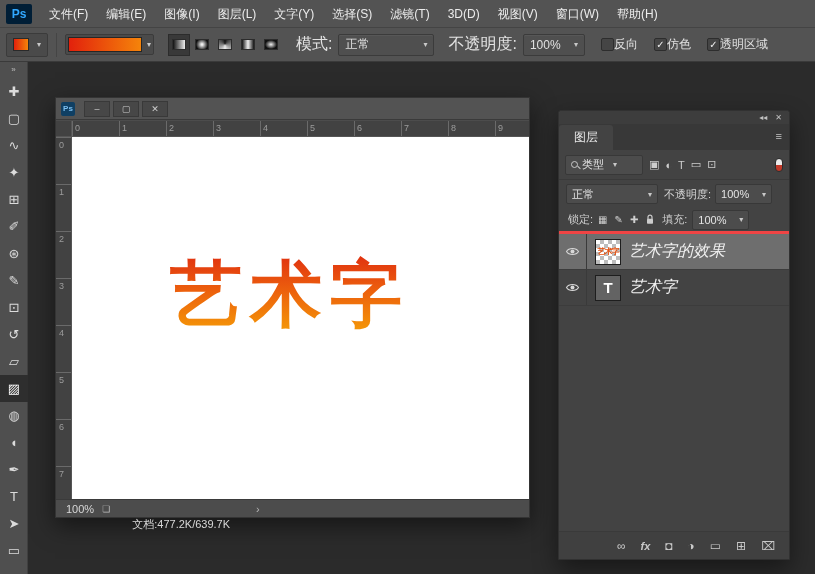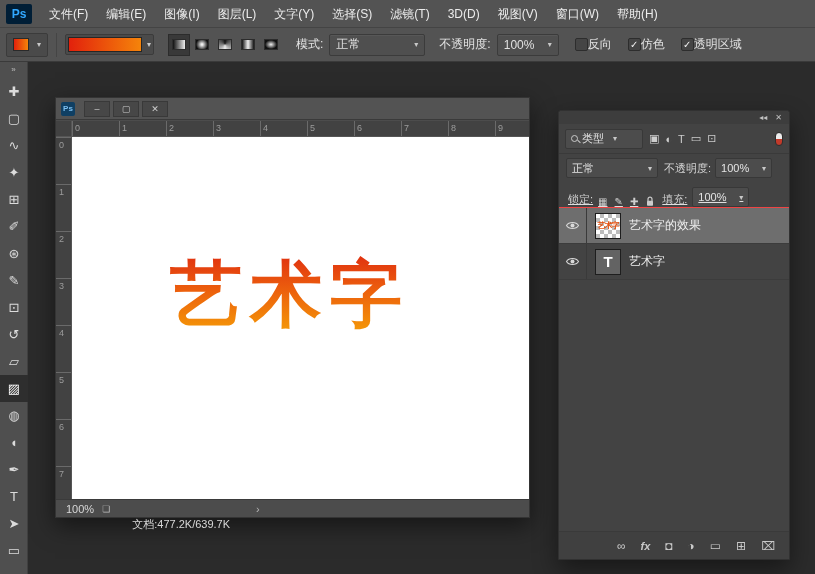--- a/index.html
+++ b/index.html
@@ -35,21 +35,21 @@
   .grad-styles { display:flex; gap:1px; margin-left:14px; }
   .gstyle { width:22px; height:22px; display:flex; align-items:center; justify-content:center;
             border:1px solid transparent; }
   .gstyle.selected { background:#393939; border-color:#2c2c2c; }
   .gstyle i { width:14px; height:11px; display:block; border:1px solid #2c2c2c; }
   .gs-linear  { background:linear-gradient(90deg,#111,#efefef); }
   .gs-radial  { background:radial-gradient(circle,#efefef 10%,#111 80%); }
   .gs-angle   { background:conic-gradient(#111,#efefef,#111); }
   .gs-reflected { background:linear-gradient(90deg,#111,#efefef 50%,#111); }
   .gs-diamond { background:radial-gradient(ellipse closest-side,#efefef,#111); }
-  .lbl { font-size:12px; color:#e2e2e2; margin-left:14px; white-space:nowrap; }
+  .lbl { font-size:16px; color:#e2e2e2; margin-left:14px; white-space:nowrap; }
   .dropdown { height:22px; background:#4f4f4f; border:1px solid #3b3b3b; border-radius:2px;
               display:flex; align-items:center; justify-content:space-between; padding:0 6px;
               font-size:12px; margin-left:6px; box-shadow:inset 0 1px 0 rgba(255,255,255,.05); }
   .dd-mode { width:96px; }
   .dd-opacity { width:62px; }
   #opt-checkboxes { display:flex; align-items:center; }
   .cbx { display:flex; align-items:center; font-size:12px; margin-left:16px; white-space:nowrap; }
   .cbx .box { width:13px; height:13px; background:#454545; border:1px solid #2d2d2d; border-radius:2px;
               display:flex; align-items:center; justify-content:center; font-size:10px; color:#efefef; }
 
@@ -112,39 +112,39 @@
   .magnifier::after { content:""; position:absolute; width:4px; height:1px; background:#c8c8c8;
                       right:-4px; bottom:-1px; transform:rotate(45deg); }
   .f-icons { display:flex; gap:6px; align-items:center; }
   .f-icon { font-size:11px; color:#cdcdcd; }
   .filter-toggle { margin-left:auto; width:8px; height:14px; border-radius:4px; border:1px solid #2e2e2e;
                    background:linear-gradient(180deg,#ececec 52%,#c23a2a 52%); }
   .blend-row { height:28px; display:flex; align-items:center; padding:0 7px; gap:4px; }
   .blend-dd { width:92px; justify-content:space-between; }
   .val-dd { width:57px; justify-content:space-between; }
   .plabel { font-size:11px; color:#d2d2d2; white-space:nowrap; margin-left:2px; }
-  .lock-row { height:26px; display:flex; align-items:flex-end; padding:0 7px; gap:5px;
-              border-bottom:1px solid #ef4444;text-decoration:underline; }
+  .lock-row { height:26px; display:flex; align-items:center; padding:0 7px; gap:5px;
+              border-bottom:3px solid #ef4444; }
   #lock-icons { display:flex; gap:7px; align-items:center; }
   .lock-icon { font-size:10px; color:#cfcfcf; display:flex; align-items:center; }
   .layers-list { flex:1; position:relative; overflow:hidden; }
   .layer-row { height:36px; display:flex; align-items:center; border-bottom:1px solid #3c3c3c; }
   .layer-row.selected { background:#6e6e6e; }
   .eye-cell { width:28px; height:100%; display:flex; align-items:center; justify-content:center;
               border-right:1px solid #3a3a3a; }
   .thumb { width:26px; height:26px; margin:0 8px; border:1px solid #1e1e1e; background:#ffffff;
            position:relative; overflow:hidden; flex:0 0 auto; display:flex; align-items:center;
            justify-content:center; }
   .thumb.checker { background-color:#fff;
     background-image:linear-gradient(45deg,#bdbdbd 25%,transparent 25%,transparent 75%,#bdbdbd 75%),
                      linear-gradient(45deg,#bdbdbd 25%,transparent 25%,transparent 75%,#bdbdbd 75%);
     background-size:8px 8px; background-position:0 0,4px 4px; }
   .mini-art { font-size:8px; font-weight:bold; color:#e8500d; letter-spacing:-1px; }
   .thumb.text-thumb { background:#636363; color:#ffffff; font-size:15px; font-weight:bold; }
-  .layer-name { font-size:12px; color:#f0f0f0; white-space:nowrap; }
+  .layer-name { font-size:16px; color:#f0f0f0; white-space:nowrap;font-style:italic; }
   .bg-lock { margin-left:auto; margin-right:12px; display:flex; align-items:center; }
   .panel-bottombar { height:28px; border-top:1px solid #3a3a3a; background:#404040; display:flex;
                      align-items:center; justify-content:flex-end; gap:15px; padding:0 14px;
                      border-radius:0 0 2px 2px; }
   .b-icon { font-size:12px; color:#c9c9c9; display:flex; align-items:center; }
   .b-icon.fx { font-style:italic; font-weight:bold; font-size:11px; }
 </style>
 </head>
 <body>
 
@@ -292,20 +292,24 @@
       <span class="status-chevron">›</span>
     </div>
   </div>
 </div>
 
 <div class="layers-panel">
   <div class="panel-topbar">
     <span class="dock-icon">◂◂</span>
     <span class="dock-icon">✕</span>
   </div>
+  <div class="tabbar">
+    <span class="tab">图层</span>
+    <span class="panel-menu">≡</span>
+  </div>
   <div class="filter-row">
     <div class="pdrop filter-dd">
       <span class="magnifier"></span>
       <span>类型</span>
       <span class="chev">▾</span>
     </div>
     <div class="f-icons" id="filter-icons">
         <span class="f-icon">▣</span>
         <span class="f-icon">◐</span>
         <span class="f-icon">T</span>

